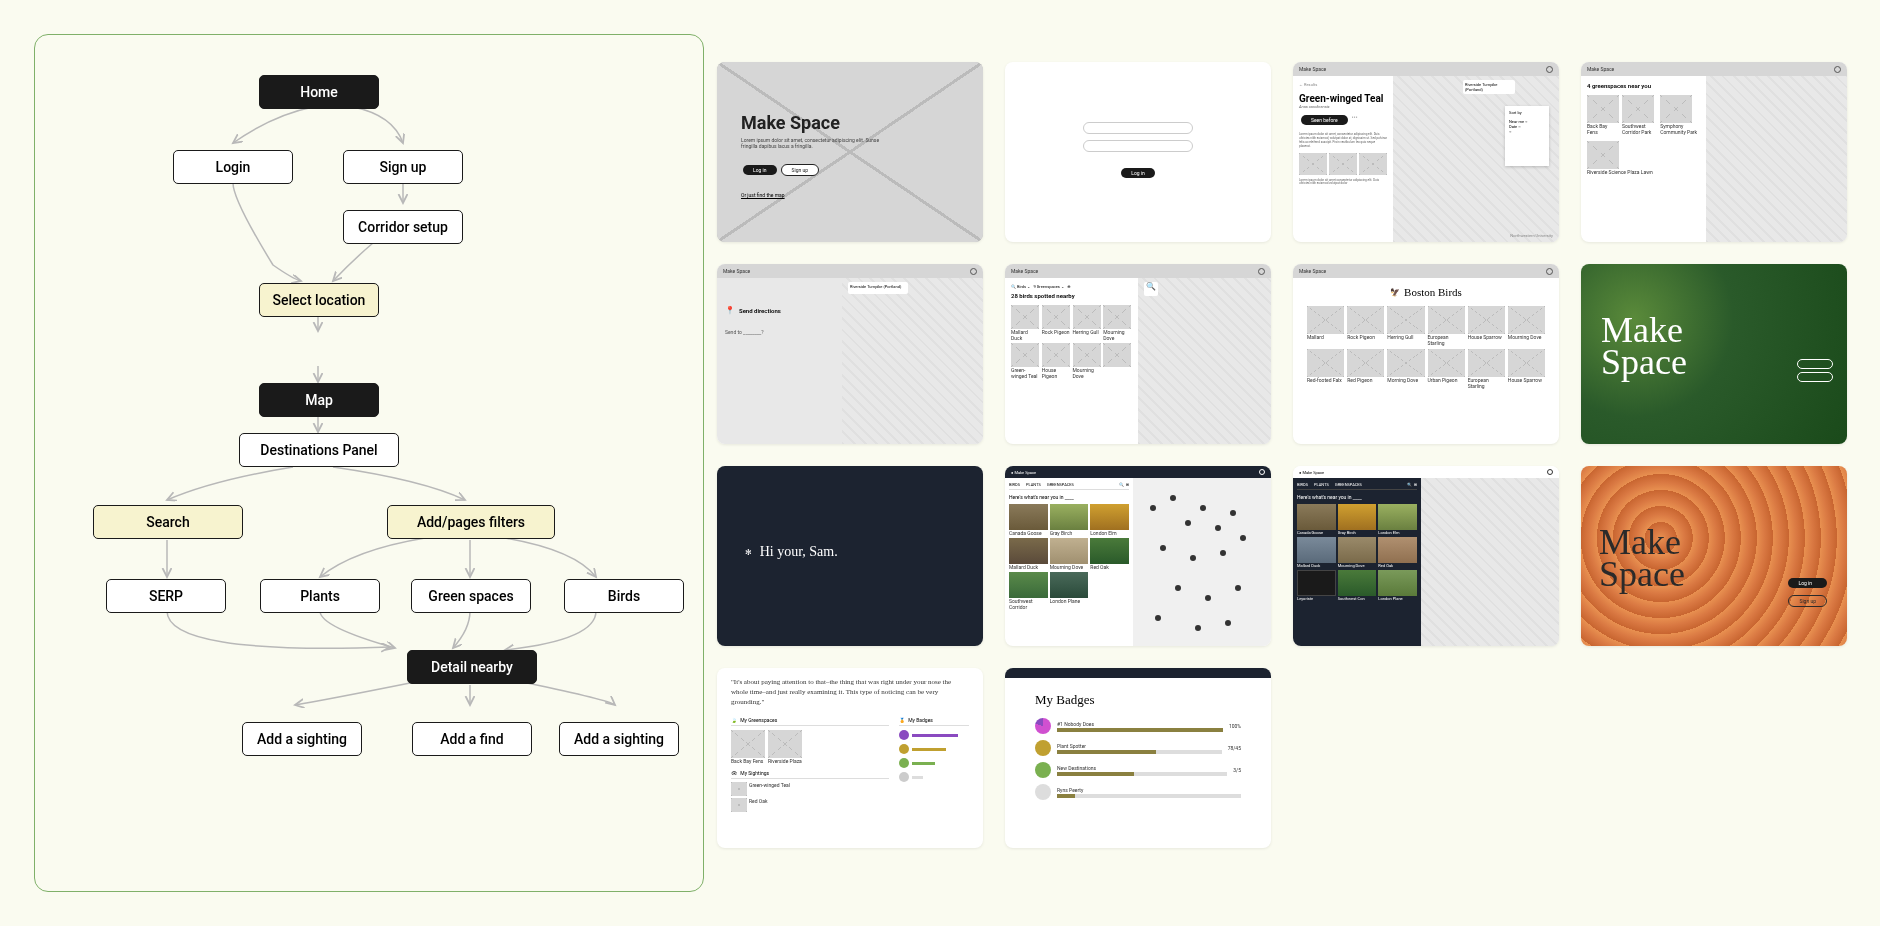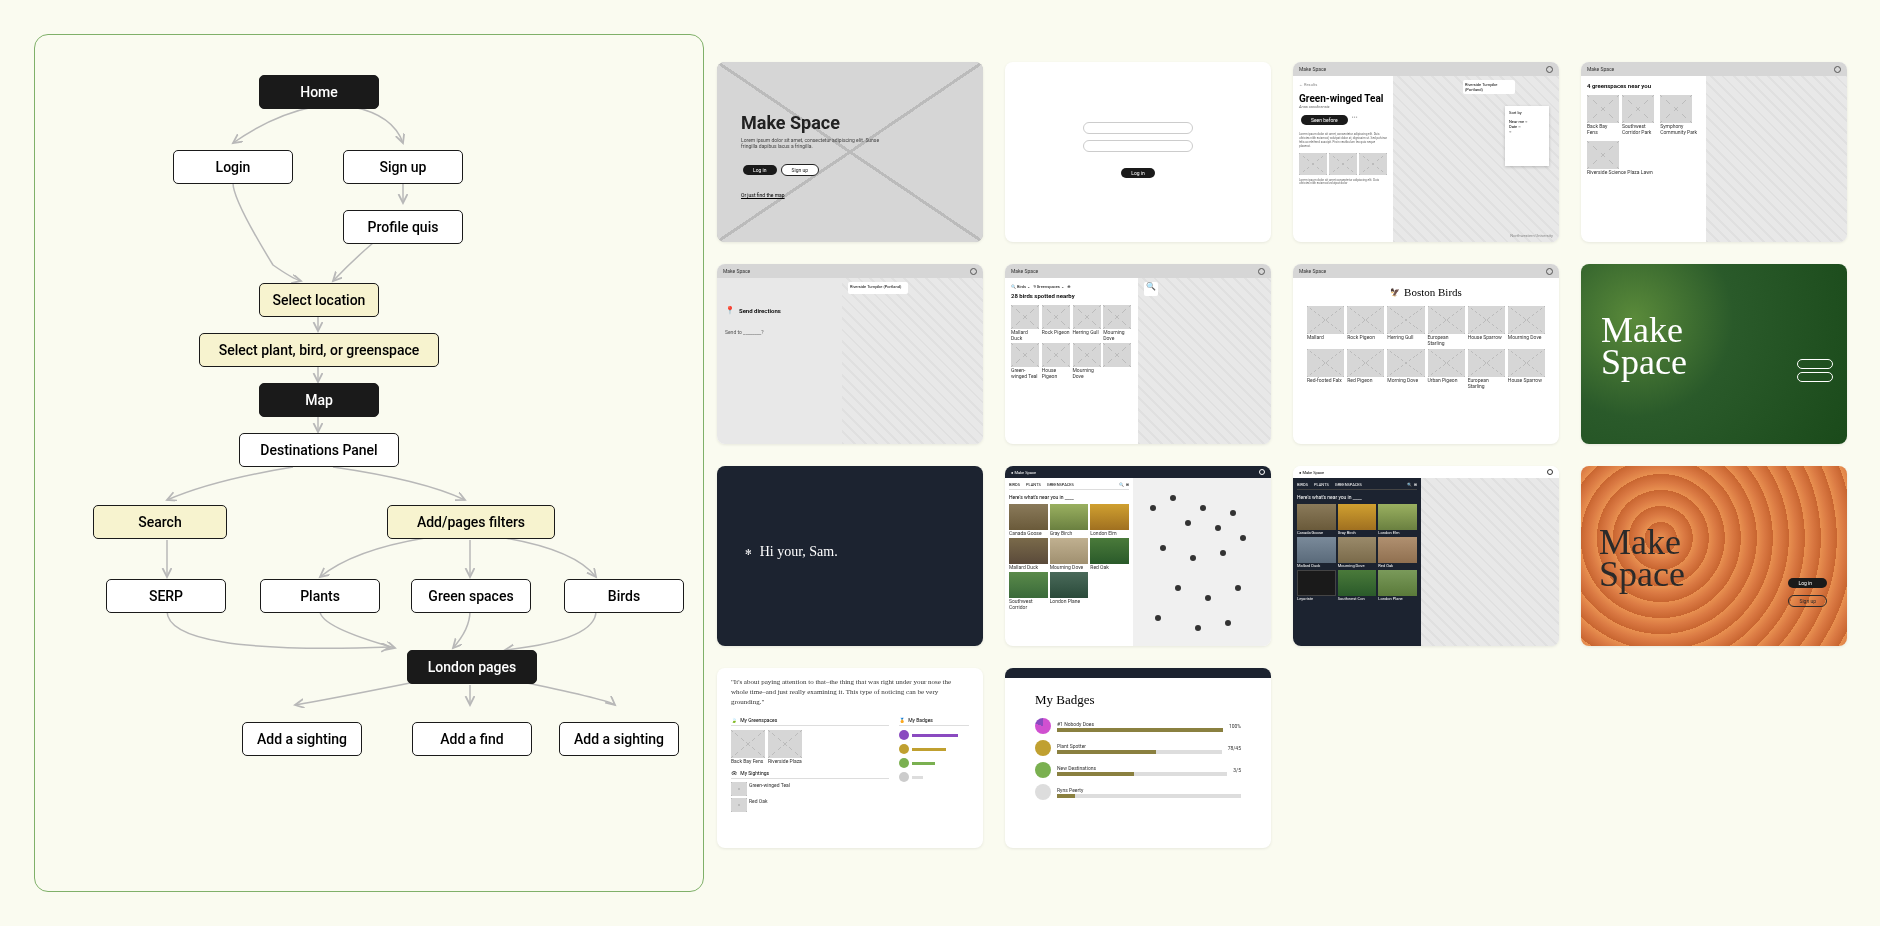--- a/index.html
+++ b/index.html
@@ -63,54 +63,51 @@
     <div class="node dark" style="left:224px;top:40px;width:120px;height:34px">
         <span>Home</span>
       </div>
     <div class="node" style="left:138px;top:115px;width:120px;height:34px">
         <span>Login</span>
       </div>
     <div class="node" style="left:308px;top:115px;width:120px;height:34px">
         <span>Sign up</span>
       </div>
     <div class="node" style="left:308px;top:175px;width:120px;height:34px">
-        <span>Profile quis</span>
+        <span>Corridor setup</span>
       </div>
     <div class="node yellow" style="left:224px;top:248px;width:120px;height:34px">
         <span>Select location</span>
       </div>
-    <div class="node yellow" style="left:164px;top:298px;width:240px;height:34px">
-        <span>Select plant, bird, or greenspace</span>
-      </div>
     <div class="node dark" style="left:224px;top:348px;width:120px;height:34px">
         <span>Map</span>
       </div>
     <div class="node" style="left:204px;top:398px;width:160px;height:34px">
         <span>Destinations Panel</span>
       </div>
-    <div class="node yellow" style="left:58px;top:470px;width:134px;height:34px">
+    <div class="node yellow" style="left:58px;top:470px;width:150px;height:34px">
         <span>Search</span>
       </div>
     <div class="node yellow" style="left:352px;top:470px;width:168px;height:34px">
         <span>Add/pages filters</span>
       </div>
     <div class="node" style="left:71px;top:544px;width:120px;height:34px">
         <span>SERP</span>
       </div>
     <div class="node" style="left:225px;top:544px;width:120px;height:34px">
         <span>Plants</span>
       </div>
     <div class="node" style="left:376px;top:544px;width:120px;height:34px">
         <span>Green spaces</span>
       </div>
     <div class="node" style="left:529px;top:544px;width:120px;height:34px">
         <span>Birds</span>
       </div>
     <div class="node dark" style="left:372px;top:615px;width:130px;height:34px">
-        <span>London pages</span>
+        <span>Detail nearby</span>
       </div>
     <div class="node" style="left:207px;top:687px;width:120px;height:34px">
         <span>Add a sighting</span>
       </div>
     <div class="node" style="left:377px;top:687px;width:120px;height:34px">
         <span>Add a find</span>
       </div>
     <div class="node" style="left:524px;top:687px;width:120px;height:34px">
         <span>Add a sighting</span>
       </div>

